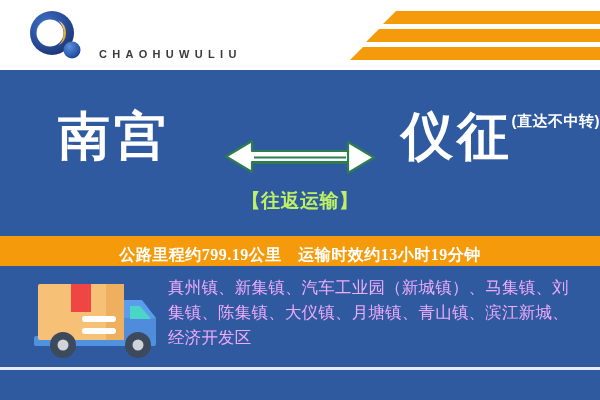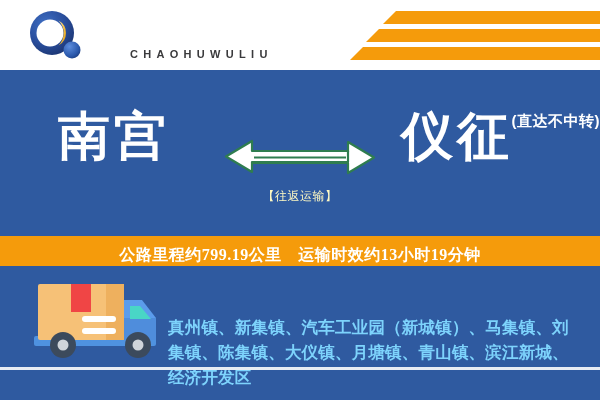--- a/index.html
+++ b/index.html
@@ -42,21 +42,20 @@
   }
   .logo-text-en {
     position: absolute;
     left: 99px; top: 48px;
     font-family: "Liberation Sans", "DejaVu Sans", sans-serif;
     font-weight: bold;
     font-size: 11px;
     letter-spacing: 5.3px;
     color: #3a3a3c;
     white-space: nowrap;
-    margin-left: 31px;
   }
   .stripe {
     position: absolute;
     height: 13px;
     background: #F59B0B;
   }
   .stripe-1 { left: 383px; top: 11px;  width: 217px; clip-path: polygon(13px 0, 100% 0, 100% 100%, 0 100%); }
   .stripe-2 { left: 366px; top: 29px;  width: 234px; clip-path: polygon(13px 0, 100% 0, 100% 100%, 0 100%); }
   .stripe-3 { left: 350px; top: 47px;  width: 250px; clip-path: polygon(13px 0, 100% 0, 100% 100%, 0 100%); }
 
@@ -92,23 +91,23 @@
     font-size: 15px;
     color: #ffffff;
     letter-spacing: 0.5px;
   }
   .route-note-bottom {
     position: absolute;
     left: 0; top: 118px;
     width: 600px;
     text-align: center;
     font-family: "Liberation Sans", "DejaVu Sans", sans-serif;
-    font-weight: normal;
-    font-size: 12px;
-    color: #fef9c3;
+    font-weight: bold;
+    font-size: 19px;
+    color: #bef264;
     letter-spacing: 0.5px;
   }
   .arrow-wrap {
     position: absolute;
     left: 222px; top: 68px;
     width: 156px; height: 42px;
   }
 
   
   .info-bar {
@@ -145,26 +144,25 @@
   .truck {
     position: absolute;
     left: 28px; top: 8px;
     width: 136px; height: 90px;
   }
   .towns-text {
     position: absolute;
     left: 168px; top: 9px;
     width: 414px;
     font-family: "Liberation Serif", "DejaVu Serif", serif;
-    font-weight: bold;
+    font-weight: normal;
     font-size: 16.5px;
     line-height: 25px;
-    color: #7dd3fc;
+    color: #f0abfc;
     letter-spacing: 0.2px;
-    margin-top: 40px;
   }
 </style>
 </head>
 <body>
 
 <div id="banner">
 
   <div class="header">
 
     <div class="logo-mark">

